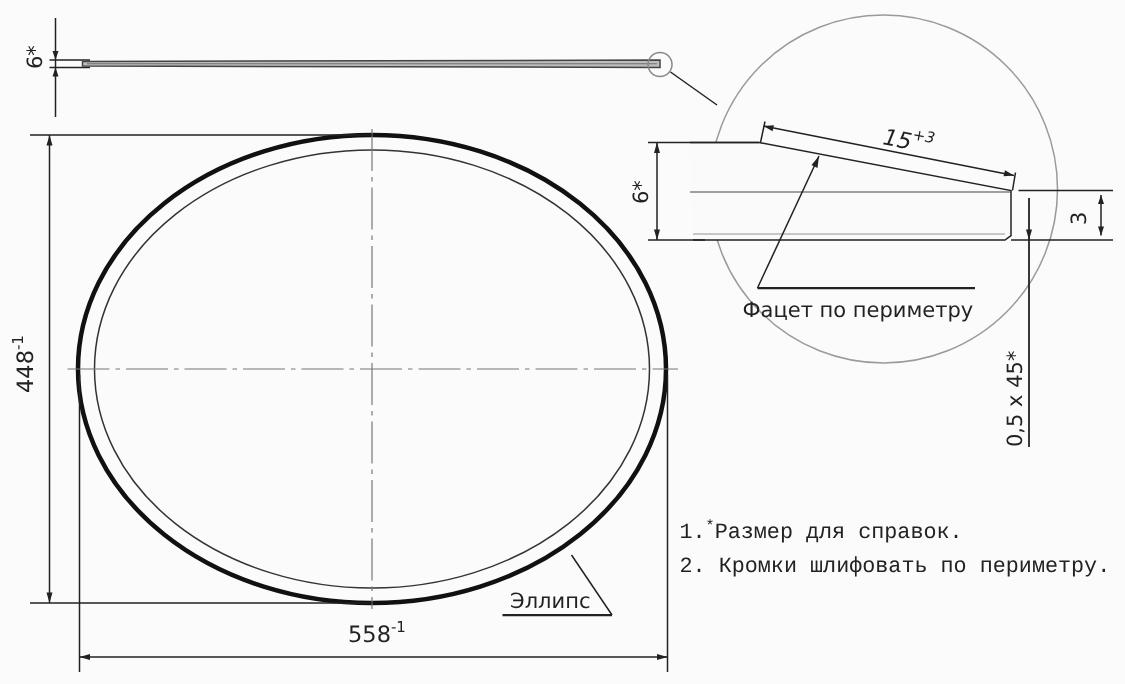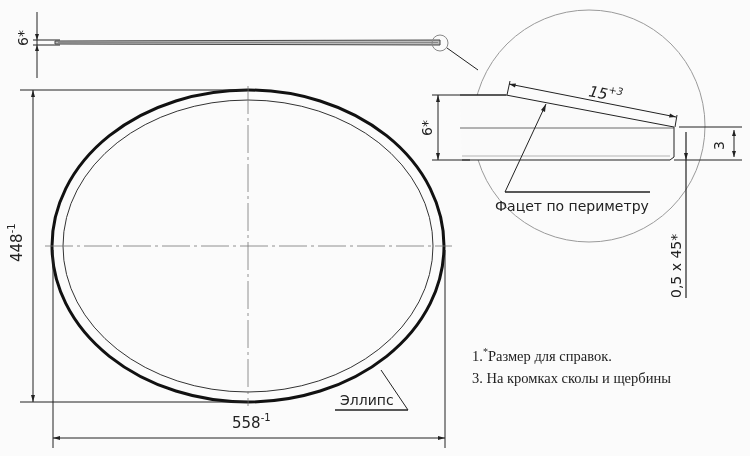--- a/index.html
+++ b/index.html
@@ -1,19 +1,19 @@
 <!DOCTYPE html>
 <html><head>
 <meta charset="utf-8">
 <style>
   html, body { margin: 0; padding: 0; background: #fbfbfb; }
   body { width: 750px; height: 456px; overflow: hidden; position: relative; font-family: "DejaVu Sans", sans-serif; }
   #drawing { position: absolute; left: 0; top: 0; width: 750px; height: 456px; }
   .lbl { font-family: "DejaVu Sans", sans-serif; fill: #222; }
-  .notes { position: absolute; left: 472px; top: 341px; font-size: 14.5px; line-height: 22px; color: #222; font-family: Liberation Serif, serif; }
+  .notes { position: absolute; left: 453px; top: 341px; font-size: 14.5px; line-height: 22px; color: #222; font-family: Liberation Mono, monospace; }
   .notes div { white-space: nowrap; }
   .notes .indent { padding-left: 16px; }
   .notes sup { font-size: 10px; }
 </style>
 </head>
 <body>
 
 <svg id="drawing" viewBox="0 0 750 456" xmlns="http://www.w3.org/2000/svg">
 
   <g>
@@ -95,14 +95,14 @@
 
     <line x1="546" y1="104" x2="505" y2="192" stroke="#222" stroke-width="1"></line>
     <path d="M546 104 l-1 8 l-4 -2 z" fill="#222"></path>
     <line x1="505" y1="192" x2="650" y2="192" stroke="#222" stroke-width="1.5"></line>
     <text class="lbl" font-size="14" x="495" y="211">Фацет по периметру</text>
   </g>
 </svg>
 
 <div class="notes">
   <div><span>1.</span><sup>*</sup><span>Размер для справок.</span></div>
-  <div><span>3.</span> <span>На кромках сколы и щербины</span></div>
+  <div><span>2.</span> <span>Кромки шлифовать по периметру.</span></div>
 </div>
 
 </body></html>

